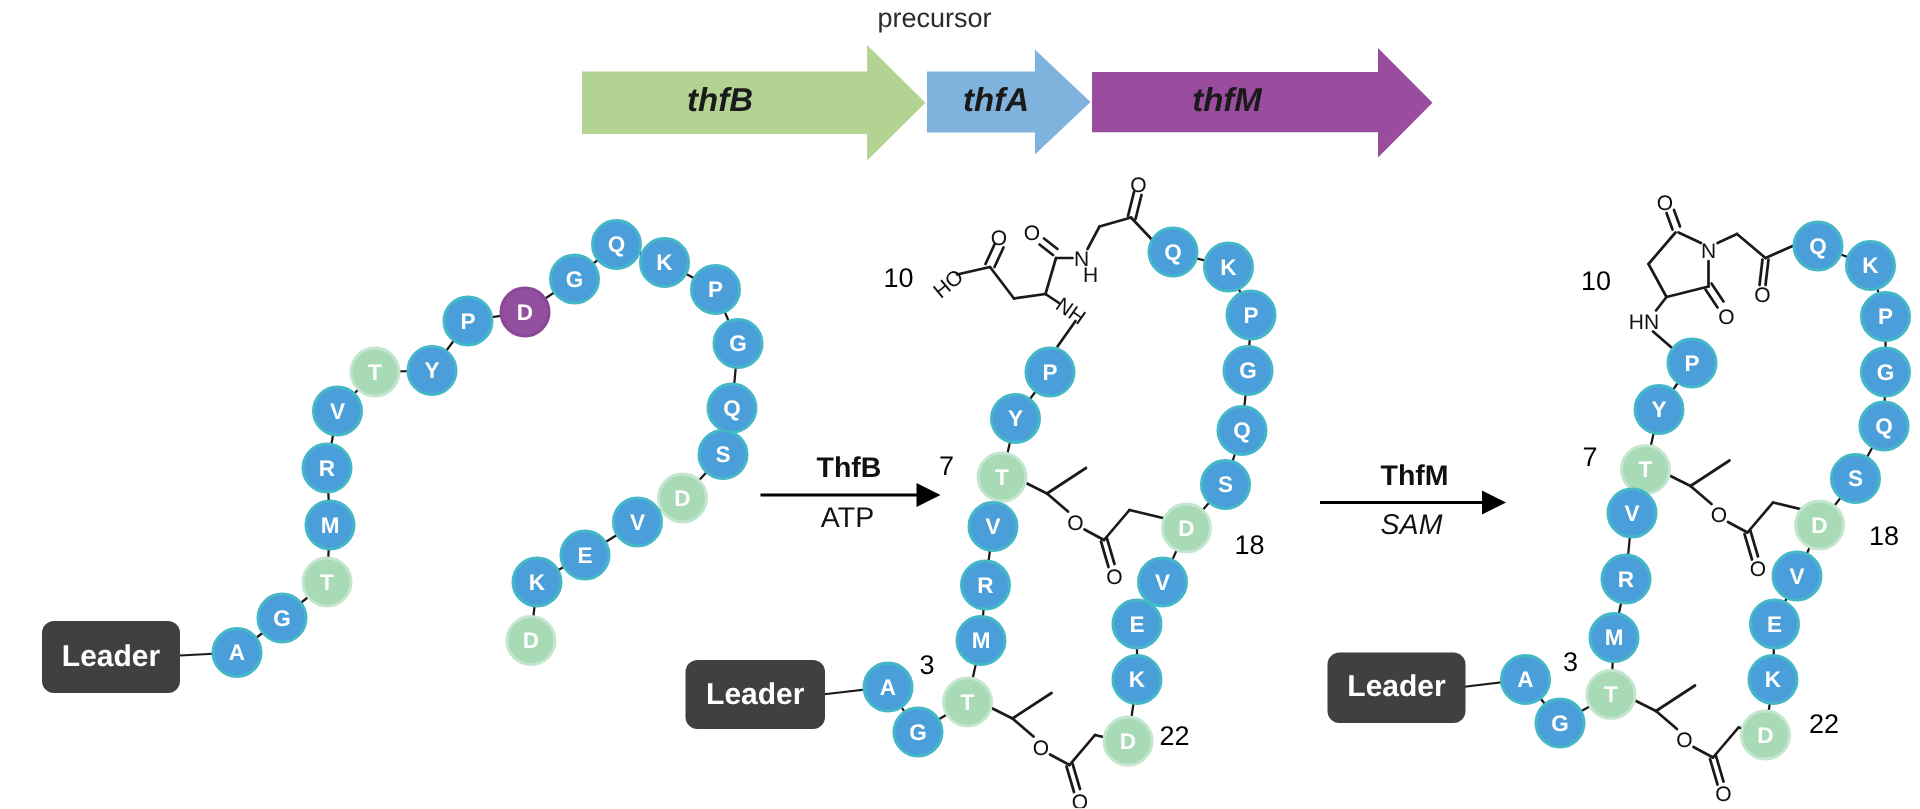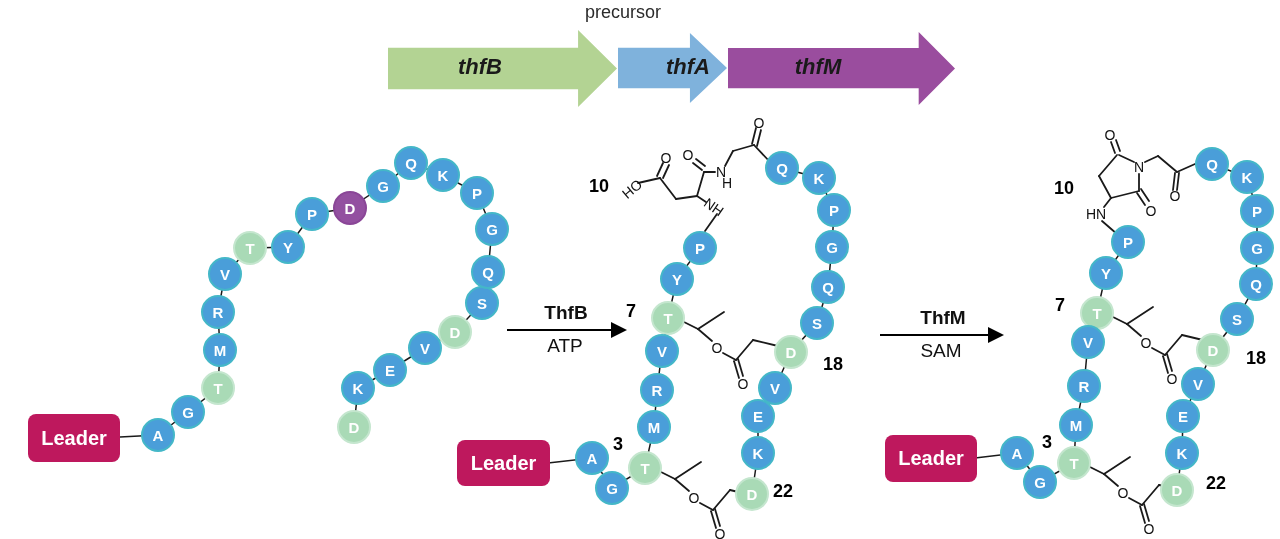--- a/index.html
+++ b/index.html
@@ -3,58 +3,58 @@
 <meta charset="utf-8">
 <style>
   html,body{margin:0;padding:0;background:#fff;}
   .canvas{position:relative;width:1280px;height:539px;background:#ffffff;
           font-family:"Liberation Sans",sans-serif;overflow:hidden;}
   .layer{position:absolute;inset:0;}
   .fn-label{position:absolute;transform:translate(-50%,0);font-size:18px;color:#2b2b2b;white-space:nowrap;}
   .gene-arrow{position:absolute;}
   .gene-name{position:absolute;transform:translate(-50%,-50%);font-weight:bold;font-style:italic;
              font-size:22px;color:#1a1a1a;white-space:nowrap;}
-  .leader-box{position:absolute;background:#be185d;border-radius:8px;color:#fff;font-weight:bold;
+  .leader-box{position:absolute;background:#404040;border-radius:8px;color:#fff;font-weight:bold;
               font-size:20px;display:flex;align-items:center;justify-content:center;}
   .residue{position:absolute;width:34px;height:34px;border-radius:50%;display:flex;align-items:center;
            justify-content:center;font-weight:bold;font-size:15px;color:#fff;box-sizing:border-box;}
   .res-blue{background:#4a9ed9;border:2px solid #44b7c8;}
   .res-green{background:#a9dab6;border:2px solid #c4e6ce;}
   .res-purple{background:#9350a0;border:2px solid #8a4697;}
-  .num-label{position:absolute;transform:translate(-50%,-50%);font-weight:bold;font-size:18px;color:#000;}
+  .num-label{position:absolute;transform:translate(-50%,-50%);font-weight:normal;font-size:18px;color:#000;}
   .rx-line{position:absolute;height:2px;background:#000;}
   .rx-head{position:absolute;width:0;height:0;border-left:16px solid #000;
            border-top:8px solid transparent;border-bottom:8px solid transparent;}
   .rx-enzyme{position:absolute;transform:translate(-50%,-100%);font-weight:bold;font-size:19px;color:#111;}
   .rx-cofactor{position:absolute;transform:translate(-50%,0);font-size:19px;color:#111;}
   svg text{font-family:"Liberation Sans",sans-serif;font-size:14px;fill:#111;}
 </style>
 </head>
 <body>
 
 <div class="canvas">
 
   <div class="fn-label" style="left:623px;top:2px;">precursor</div>
 
   <div class="gene-arrow" style="left: 388px; top: 30px; width: 229px; height: 77px; clip-path: polygon(0% 23%, 83% 23%, 83% 0%, 100% 50%, 83% 100%, 83% 77%, 0% 77%); background: rgb(179, 211, 147);"></div>
   <div class="gene-arrow" style="left: 618px; top: 33px; width: 109px; height: 70px; clip-path: polygon(0% 21%, 66% 21%, 66% 0%, 100% 50%, 66% 100%, 66% 79%, 0% 79%); background: rgb(127, 178, 220);"></div>
   <div class="gene-arrow" style="left: 728px; top: 32px; width: 227px; height: 73px; clip-path: polygon(0% 22%, 84% 22%, 84% 0%, 100% 50%, 84% 100%, 84% 77%, 0% 77%); background: rgb(154, 77, 158);"></div>
   <div class="gene-name" style="left:480px;top:67px;">thfB</div>
-  <div class="gene-name" style="left:688px;top:67px;text-align:right;">thfA</div>
+  <div class="gene-name" style="left:664px;top:67px;text-align:right;">thfA</div>
   <div class="gene-name" style="left:818px;top:67px;">thfM</div>
 
   <div class="rx-enzyme" style="left:566px;top:324px;">ThfB</div>
   <div class="rx-line" style="left:507px;top:329px;width:106px;"></div>
   <div class="rx-head" style="left:611px;top:322px;"></div>
   <div class="rx-cofactor" style="left:565px;top:335px;">ATP</div>
 
   <div class="rx-enzyme" style="left:943px;top:329px;">ThfM</div>
   <div class="rx-line" style="left:880px;top:334px;width:110px;"></div>
   <div class="rx-head" style="left:988px;top:327px;"></div>
-  <div class="rx-cofactor" style="left:941px;top:340px;">SAM</div>
+  <div class="rx-cofactor" style="left:941px;top:340px;font-style:italic;">SAM</div>
 
   <svg class="layer" width="1280" height="539" viewBox="0 0 1280 539">
     <g id="backbone-lines" stroke="#1a1a1a" stroke-width="1.5" fill="none">
         <polyline points="120,437 158,435 188,412 218,388 220,350 218,312 225,274 250,248 288,247 312,214 350,208 383,186 411,163 443,175 477,193 492,229 488,272 482,303 455,332 425,348 390,370 358,388 354,427"></polyline>
         <polyline points="548,463 592,458 612,488 645,468 654,427 657,390 662,351 668,318 677,279 700,248"></polyline>
         <polyline points="782,168 819,178 834,210 832,247 828,287 817,323 791,352 775,388 758,416 758,453 752,494"></polyline>
         <polyline points="975,458 1017,453 1040,482 1074,463 1076,425 1084,386 1088,342 1097,313 1106,273 1128,242"></polyline>
         <polyline points="1212,164 1247,177 1257,211 1257,248 1256,284 1237,319 1213,350 1198,384 1183,416 1182,453 1177,490"></polyline>
       </g>
 

